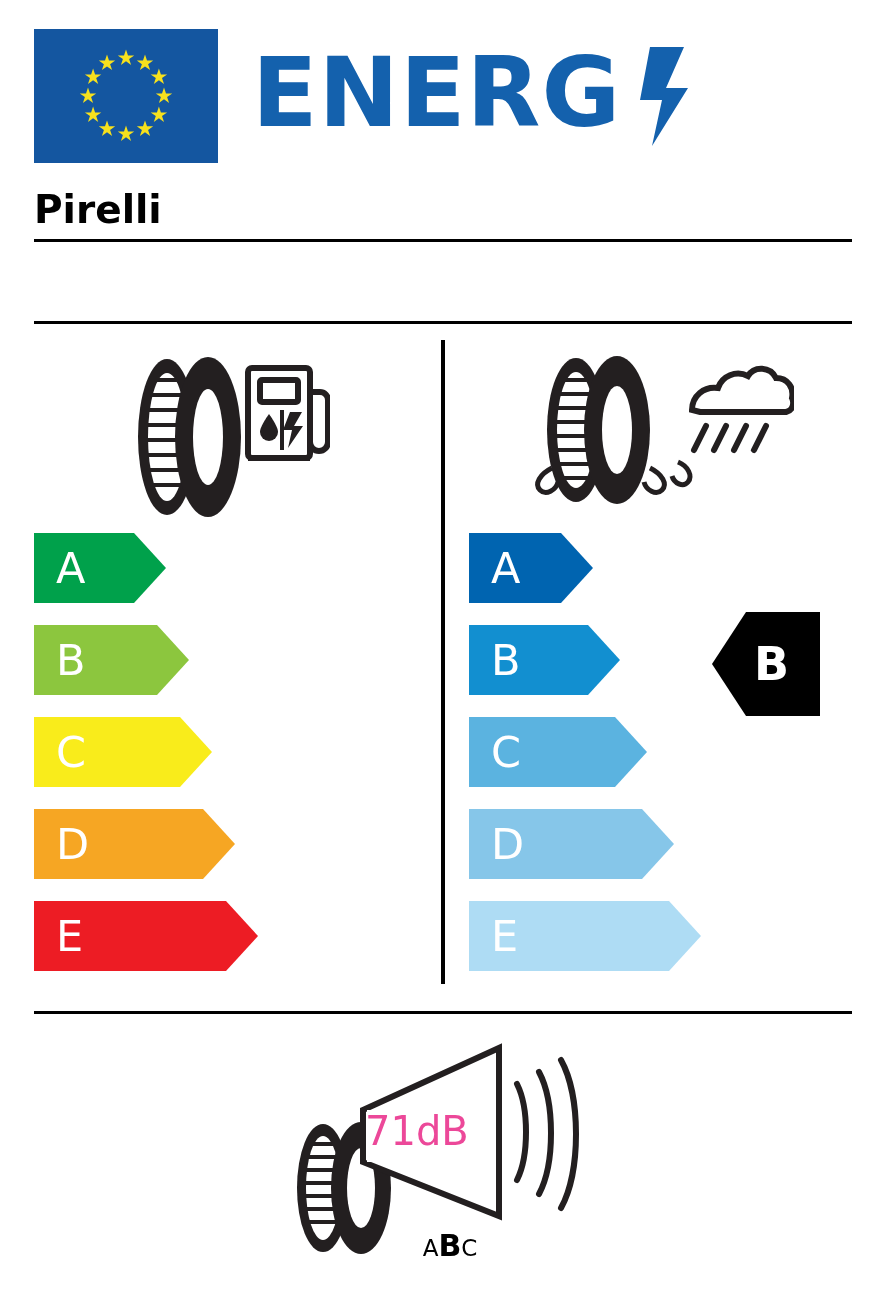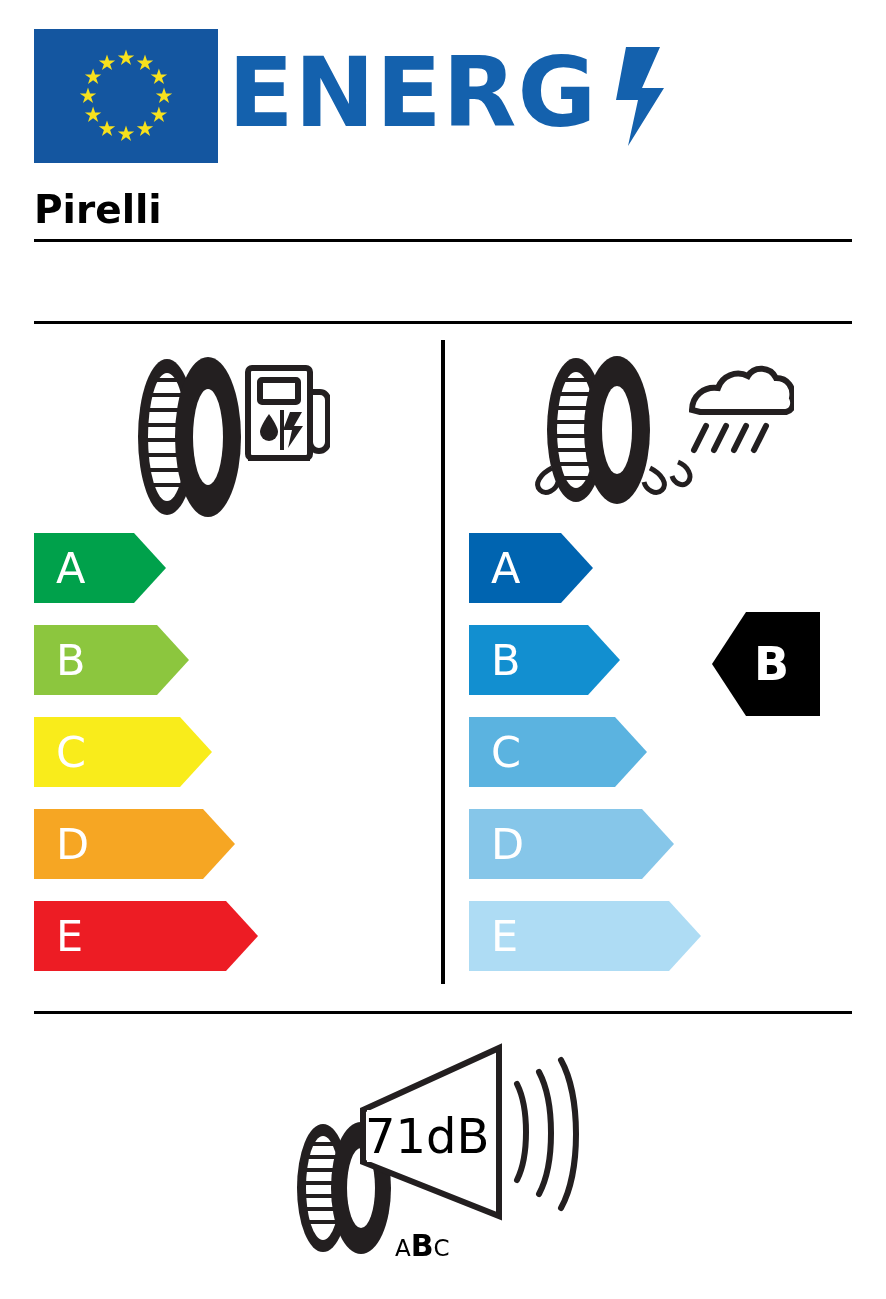--- a/index.html
+++ b/index.html
@@ -22,21 +22,21 @@
     left: 34px;
     top: 29px;
     width: 184px;
     height: 134px;
     background: #1456a0;
   }
   .eu-flag svg { display: block; }
 
   .energ-wrap {
     position: absolute;
-    left: 228px;
+    left: 252px;
     top: 44px;
     width: 470px;
     height: 105px;
   }
   .energ-wrap svg { display: block; }
 
   
   .brand {
     position: absolute;
     left: 34px;
@@ -147,34 +147,35 @@
     height: 230px;
   }
   .noise svg { display: block; }
 
   .noise-db {
     position: absolute;
     left: 365px;
     top: 1108px;
     width: 120px;
     text-align: left;
-    font-size: 48px;
+    font-size: 40px;
     font-weight: normal;
     font-family: "DejaVu Sans", sans-serif;
-    color: #000000;
+    color: #ec4899;
   }
 
   .noise-class {
     position: absolute;
     left: 395px;
     top: 1228px;
     width: 110px;
     height: 40px;
     font-family: "DejaVu Sans", sans-serif;
     white-space: nowrap;
+    text-align: center;
   }
   .noise-class .nc {
     font-size: 23px;
     color: #000000;
   }
   .noise-class .nc.active {
     font-size: 30px;
     font-weight: bold;
   }
 </style>

